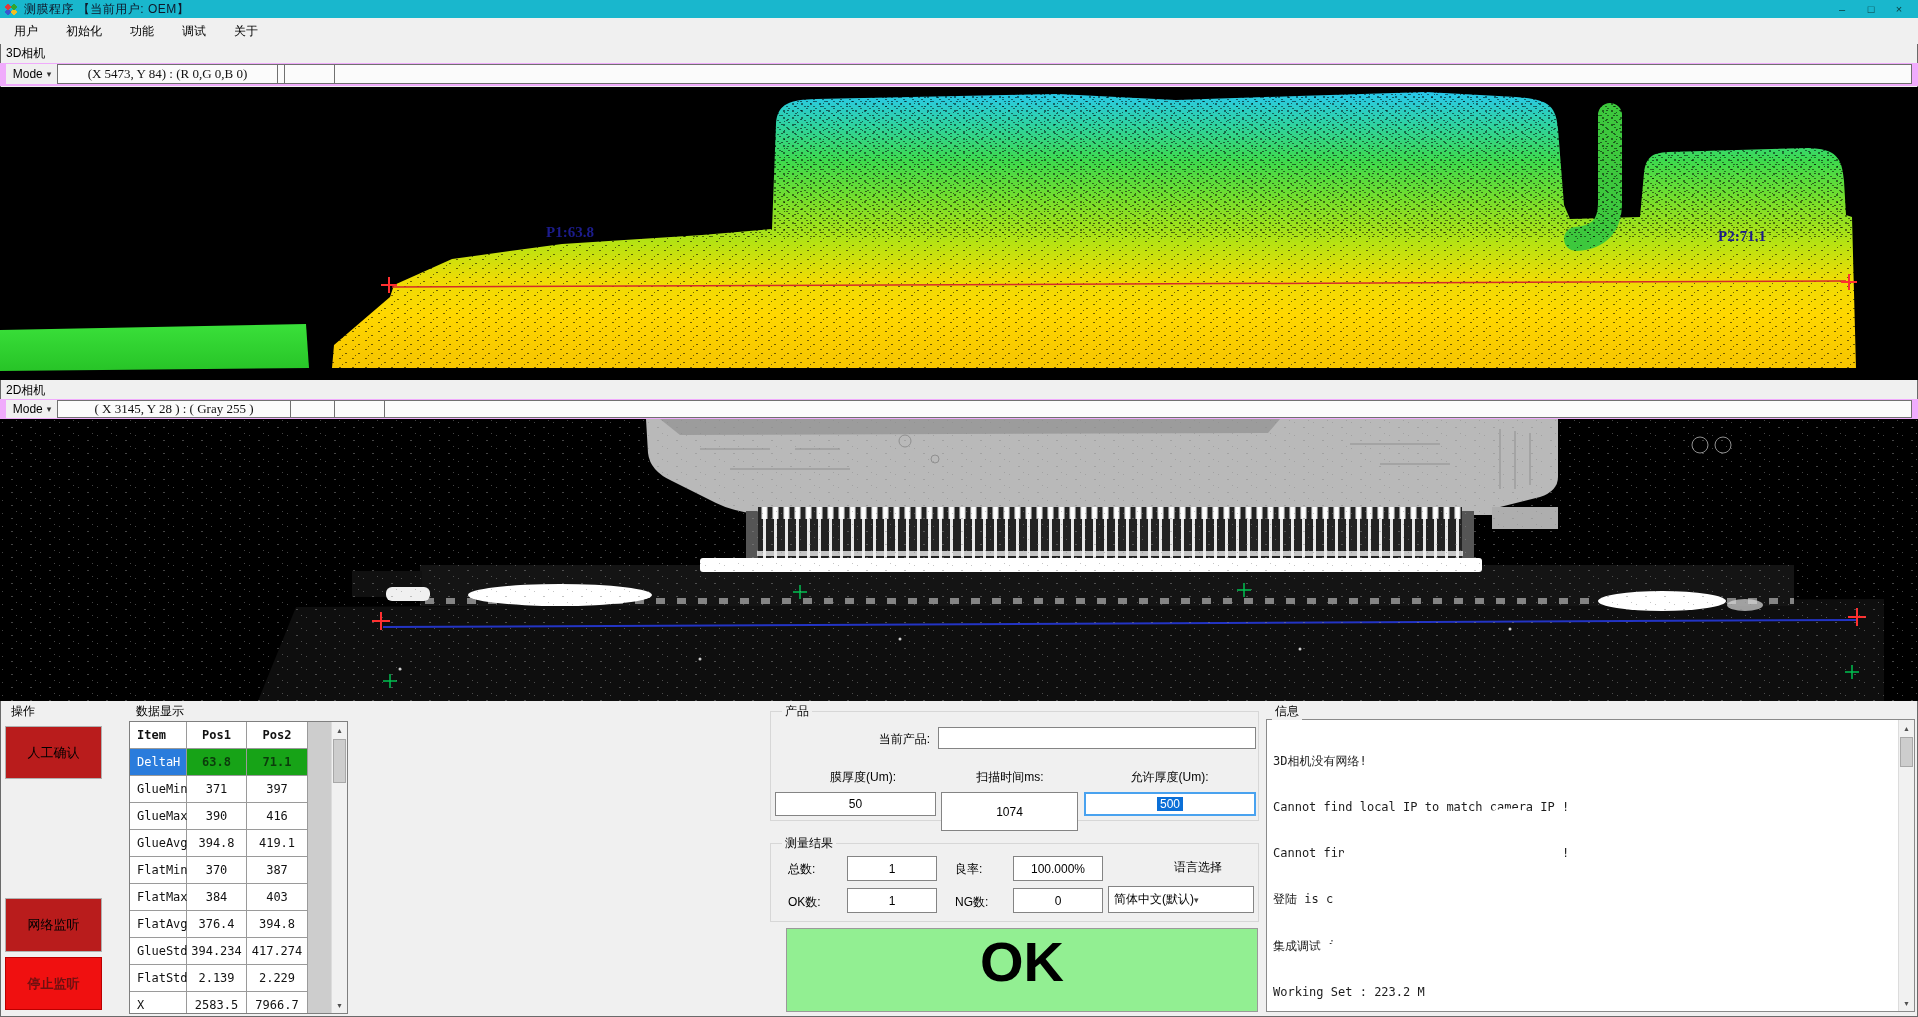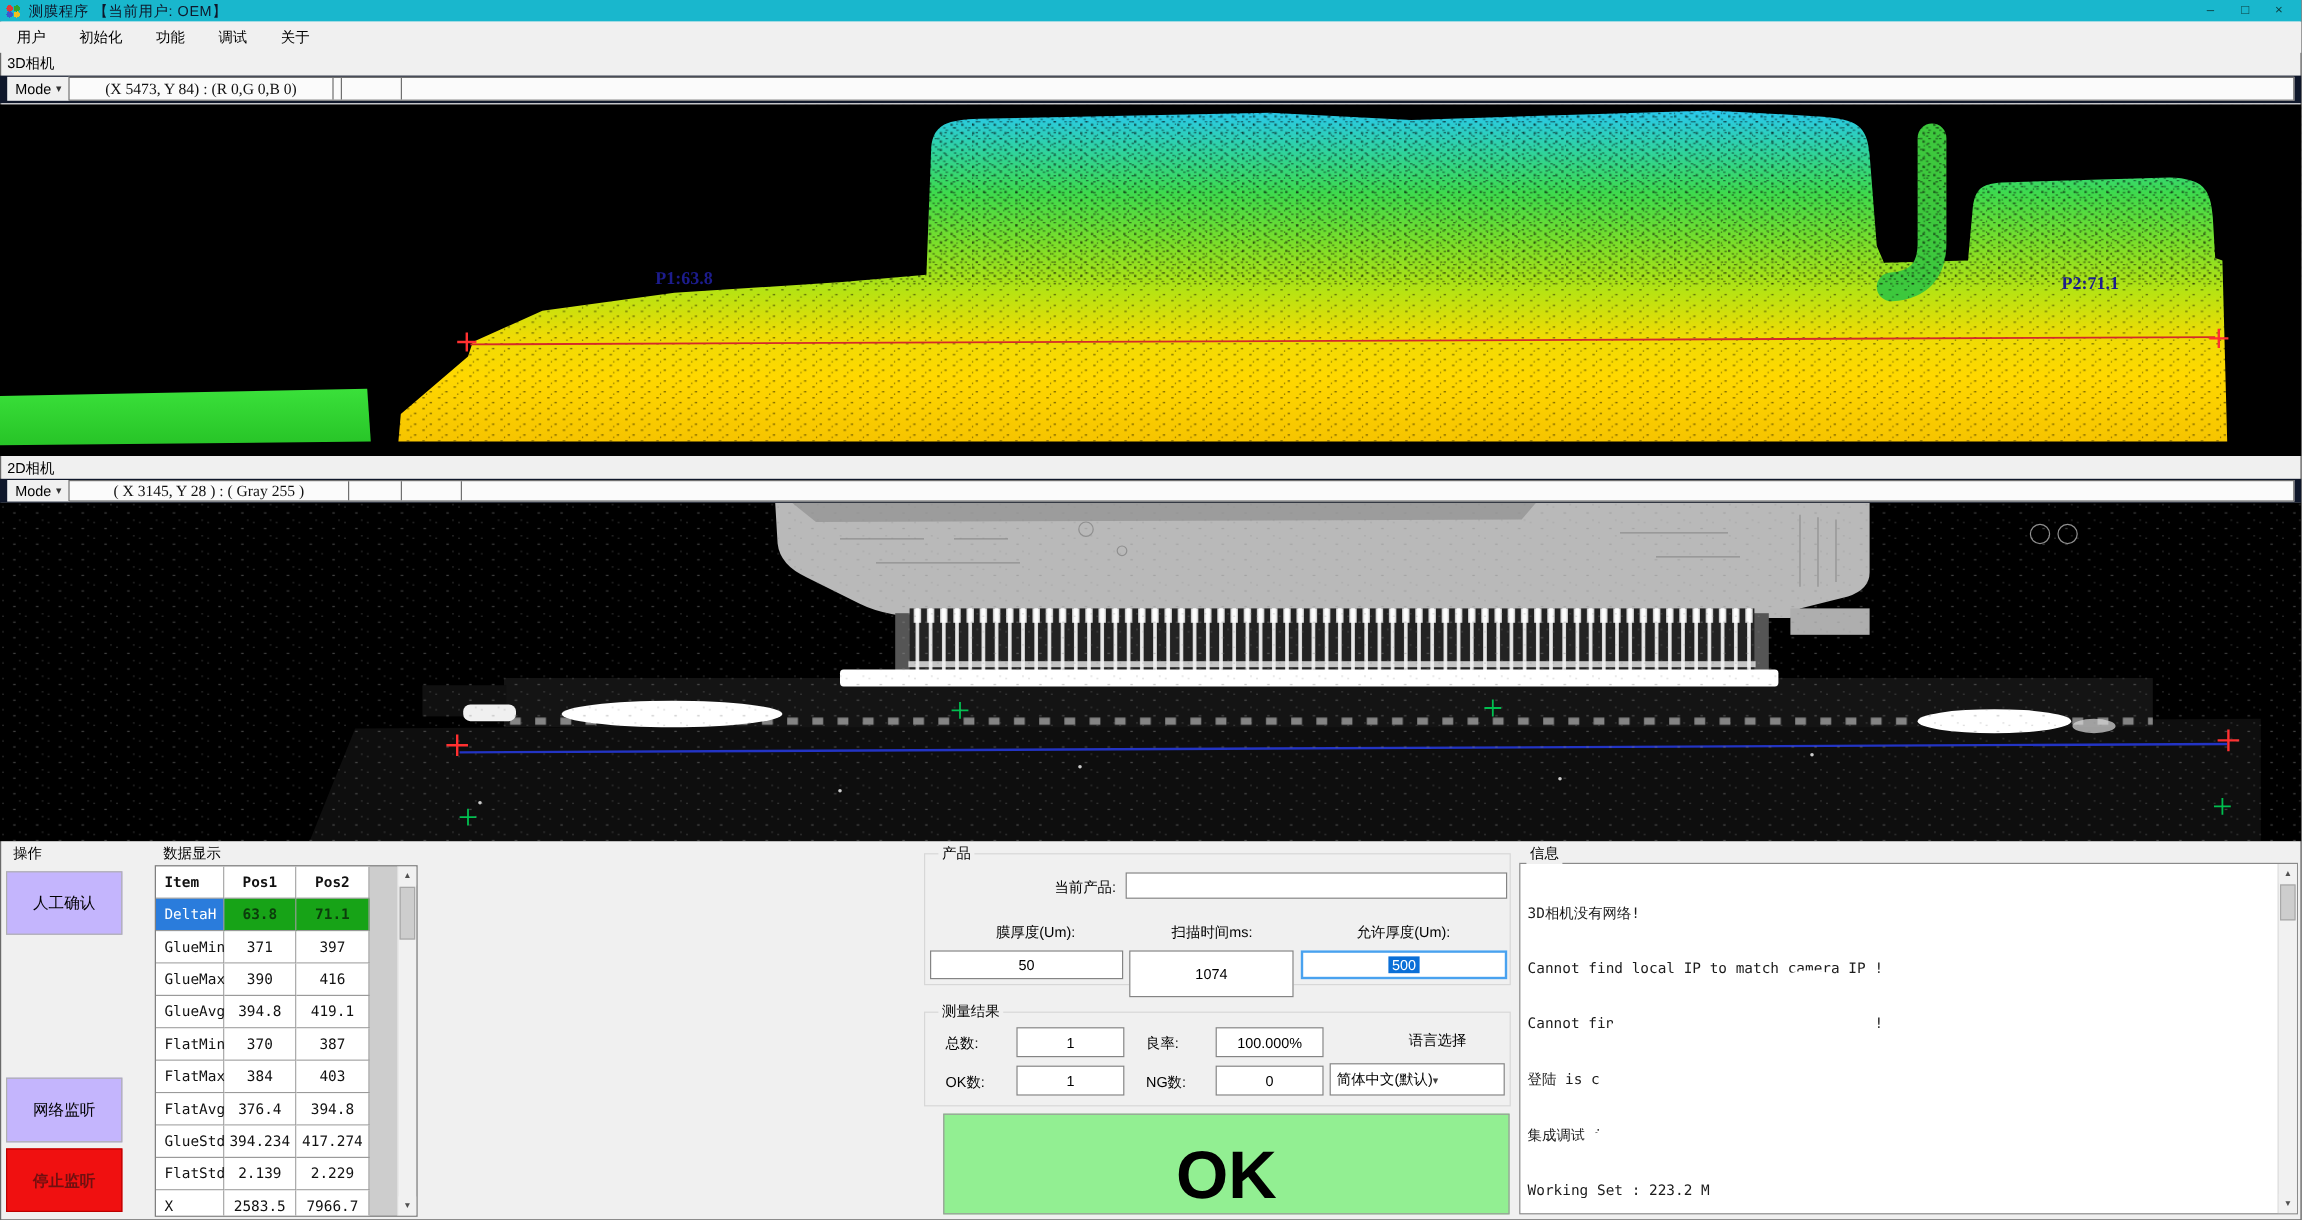--- a/index.html
+++ b/index.html
@@ -15,35 +15,35 @@
     radial-gradient(circle at 9px 8px,#f0c020 2.6px,transparent 2.6px);}
   .apptitle{font-size:12px;font-weight:400;color:#0f172a;letter-spacing:.5px;}
   .wctl{position:absolute;top:1px;width:24px;height:16px;display:flex;align-items:center;
         justify-content:center;font-size:11px;color:#0b3a3a;cursor:default;}
   
   .menubar{position:absolute;left:0;top:18px;width:1918px;height:26px;background:#f0f0f0;
            display:flex;align-items:center;}
   .menuitem{padding:4px 14px;font-size:12px;color:#000;}
   .seclabel{position:absolute;left:6px;font-size:12px;color:#000;}
   
-  .modebar{position:absolute;left:0;width:1918px;height:23px;background:#0f172a;}
+  .modebar{position:absolute;left:0;width:1918px;height:23px;background:#f0abfc;}
   .modebtn{position:absolute;left:6px;top:1px;width:52px;height:20px;display:flex;align-items:center;
            justify-content:center;gap:4px;font-size:12px;color:#000;background:#f0f0f0;}
   .modearrow{font-size:9px;color:#333;}
   .strip{position:absolute;left:57px;top:1px;width:1855px;height:20px;background:#fbfbfb;
          border:1px solid #707070;box-sizing:border-box;}
   .coordbox{position:absolute;left:0;top:0;height:100%;display:flex;align-items:center;
             justify-content:center;font-family:"Liberation Serif",serif;font-size:13px;color:#111;
             border-right:1px solid #707070;box-sizing:border-box;}
   .ssep{position:absolute;top:0;height:100%;width:0;border-right:1px solid #707070;}
   
   .view{position:absolute;left:0;width:1918px;background:#000;overflow:hidden;}
   
   .glabel{position:absolute;font-size:12px;color:#000;background:#f0f0f0;padding:0 3px;z-index:4;}
-  .btn{position:absolute;left:5px;width:97px;background:#c4b5fd;border:1px solid #b0b0b0;
+  .btn{position:absolute;left:5px;width:97px;background:#b91c1c;border:1px solid #b0b0b0;
        box-sizing:border-box;display:flex;align-items:center;justify-content:center;
        font-size:13px;color:#000;}
   .btn.red{background:#f01010;border-color:#b00;color:#701010;font-weight:700;}
   .tblwrap{position:absolute;left:129px;top:721px;width:217px;height:291px;background:#cdcdcd;
            border:1px solid #7f7f7f;box-sizing:content-box;overflow:hidden;}
   .trow{display:flex;}
   .cell{box-sizing:border-box;border-right:1px solid #9a9a9a;border-bottom:1px solid #9a9a9a;
         display:flex;align-items:center;justify-content:center;background:#fff;
         font-family:"DejaVu Sans Mono",monospace;font-size:12px;color:#111;}
   .cell.item{justify-content:flex-start;padding-left:7px;}
@@ -61,21 +61,21 @@
   .flabel{position:absolute;font-size:12px;color:#000;}
   .tin{position:absolute;box-sizing:border-box;background:#fff;border:1px solid #848484;
        display:flex;align-items:center;justify-content:center;font-size:12px;color:#000;}
   .tin.left{justify-content:flex-start;padding-left:36px;}
   .tin.focus{border:2px solid #49a2ef;}
   .sel{background:#0b6fd7;color:#fff;padding:0 3px;}
   .combo{position:absolute;box-sizing:border-box;background:#fff;border:1px solid #848484;
          display:flex;align-items:center;justify-content:flex-start;padding:0 5px;font-size:12px;color:#000;}
   .combo .chev{font-size:9px;color:#444;}
   .okbox{position:absolute;left:786px;top:928px;width:472px;height:84px;background:#92ef92;
-         border:1px solid #9a9a9a;display:flex;align-items:flex-end;justify-content:center;
+         border:1px solid #9a9a9a;display:flex;align-items:flex-start;justify-content:center;
          font-size:56px;font-weight:700;color:#000;box-sizing:border-box;}
   .logbox{position:absolute;left:1266px;top:719px;width:649px;height:293px;background:#fff;
           border:1px solid #8a8a8a;box-sizing:border-box;overflow:hidden;}
   .loglines{position:absolute;left:6px;top:3px;right:18px;font-family:"DejaVu Sans Mono",monospace;
             font-size:12px;line-height:15.4px;color:#1c1c1c;white-space:pre;}
   .smear{position:absolute;background:#fff;z-index:5;}
 </style>
 </head>
 <body>
 

